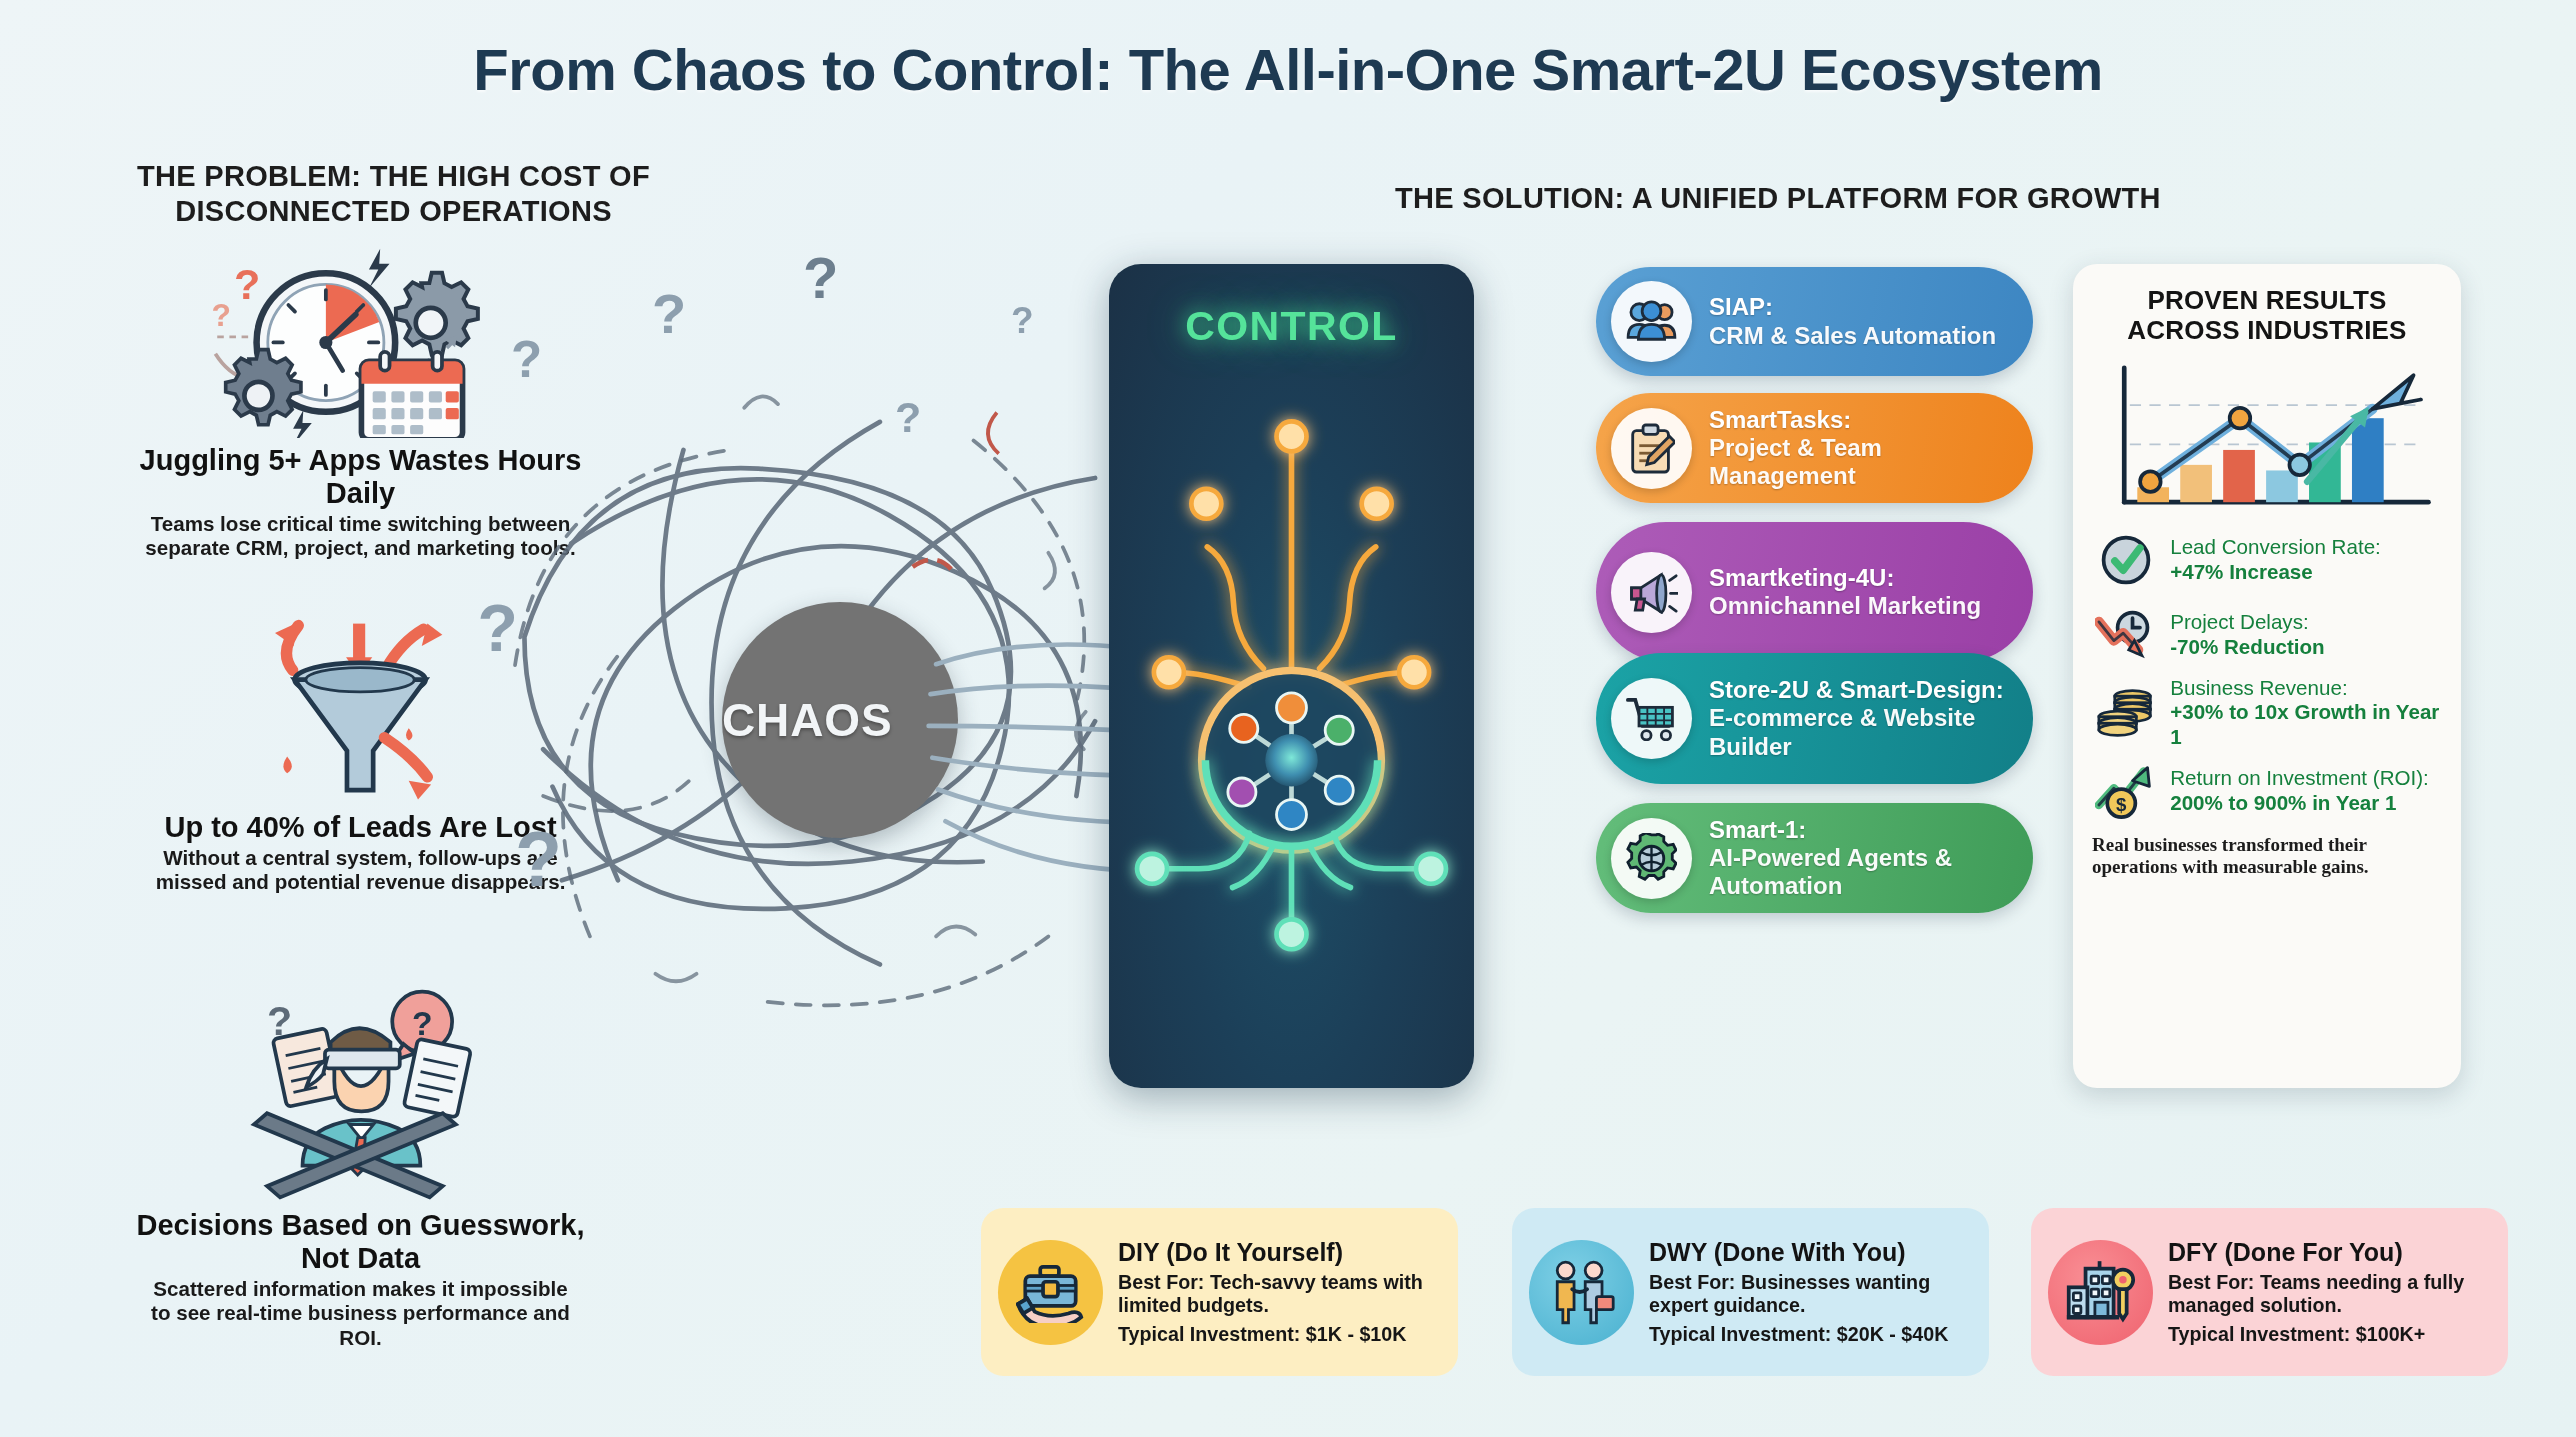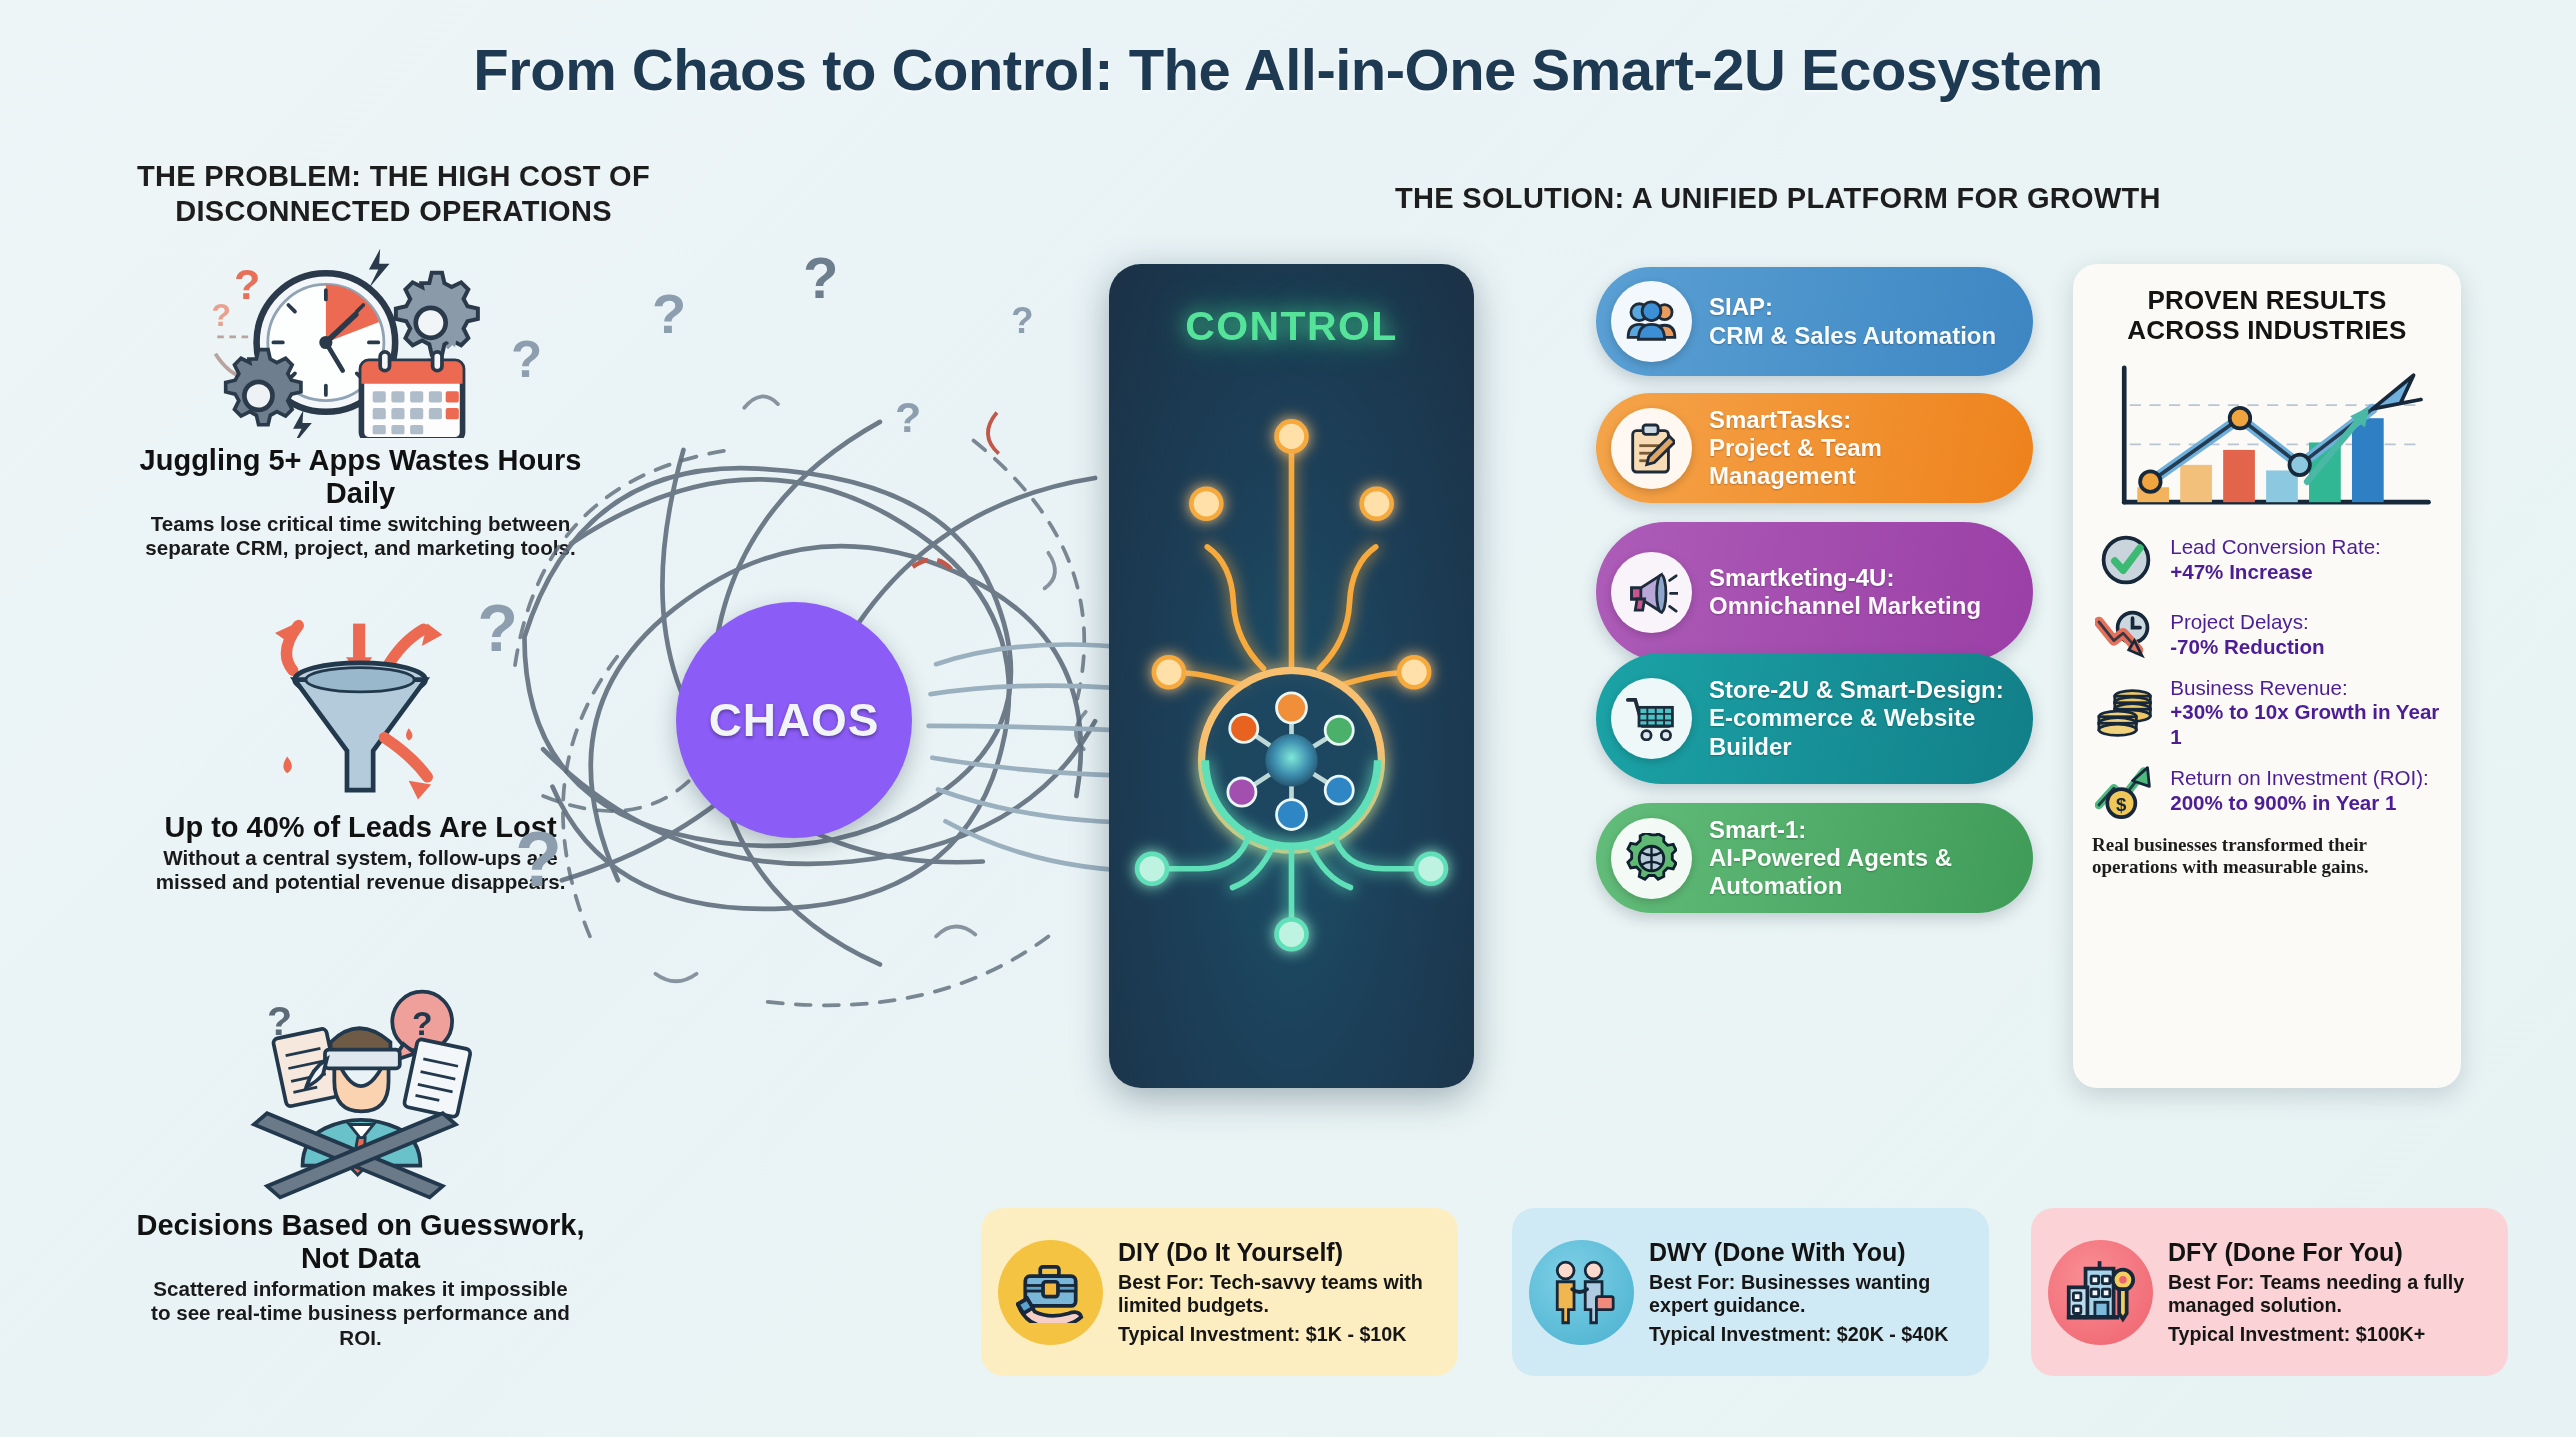--- a/index.html
+++ b/index.html
@@ -82,21 +82,21 @@
     box-shadow:0 7.5px 24px rgba(40,60,80,.18);
     padding:20.6px 19px;box-sizing:border-box;
   }
   #results-title{
     font-size:26px;font-weight:bold;color:#141414;text-align:center;
     line-height:1.17;letter-spacing:0.2px;
   }
   #results-chart{height:168px;margin:5.6px 0 1.9px;}
   .res-item{display:flex;align-items:center;gap:11.2px;margin-top:7.5px;}
   .res-item .ric{flex:0 0 auto;width:67px;height:67px;display:flex;align-items:center;justify-content:center;}
-  .res-item .rtx{font-size:20.6px;color:#4c1d95;line-height:1.2;}
+  .res-item .rtx{font-size:20.6px;color:#15803d;line-height:1.2;}
   .res-item .rtx b{font-weight:bold;}
   #results-foot{font-size:19px;font-weight:bold;color:#1c1c1c;line-height:1.2;margin-top:9.4px;font-family:Liberation Serif, serif;}
 
   
   #models-caption{
     position:absolute;top:1153px;left:992px;width:1516px;text-align:center;
     font-size:27px;font-weight:bold;color:#132a3c;
   }
   .model{
     position:absolute;top:1208px;width:477px;height:168px;border-radius:22.5px;
@@ -301,23 +301,23 @@
     </svg>
     <div class="qmark" style="left:165px;top:-75px;font-size:56px;">?</div>
     <div class="qmark" style="left:316px;top:-112px;font-size:58px;color:#6d7f8e;">?</div>
     <div class="qmark" style="left:24px;top:-26px;font-size:51px;">?</div>
     <div class="qmark" style="left:-9.4px;top:234px;font-size:66px;">?</div>
     <div class="qmark" style="left:28px;top:459px;font-size:77px;">?</div>
     <div class="qmark" style="left:408px;top:37px;font-size:43px;">?</div>
     <div class="qmark" style="left:524px;top:-56px;font-size:37px;">?</div>
   </div>
 
-  <div id="chaos-circle" style="position:absolute;left:676px;top:602px;width:236px;height:236px;border-radius:50%;
-              background:#8b5cf6;box-shadow:0 7.5px 22.5px rgba(40,55,70,.3);
-              display:flex;align-items:center;justify-content:center;">
+  <div id="chaos-circle" style="position:absolute;left:722px;top:602px;width:236px;height:236px;border-radius:50%;
+              background:#737373;box-shadow:0 7.5px 22.5px rgba(40,55,70,.3);
+              display:flex;align-items:center;justify-content:flex-start;">
     <span style="font-size:46px;font-weight:bold;color:#f2f5f7;letter-spacing:0.9px;
                  text-shadow:0 1.9px 3.7px rgba(0,0,0,.35);">CHAOS</span>
   </div>
 
   <svg style="position:absolute;left:917px;top:552px;width:300px;height:374px;pointer-events:none;" viewBox="0 0 320 400">
     <g fill="none" stroke="#9bb0bf" stroke-width="5" stroke-linecap="round">
       <path d="M20 120 q120 -40 290 -4"></path>
       <path d="M14 152 q130 -20 296 4"></path>
       <path d="M12 186 q140 0 298 10"></path>
       <path d="M16 220 q130 22 294 20"></path>

